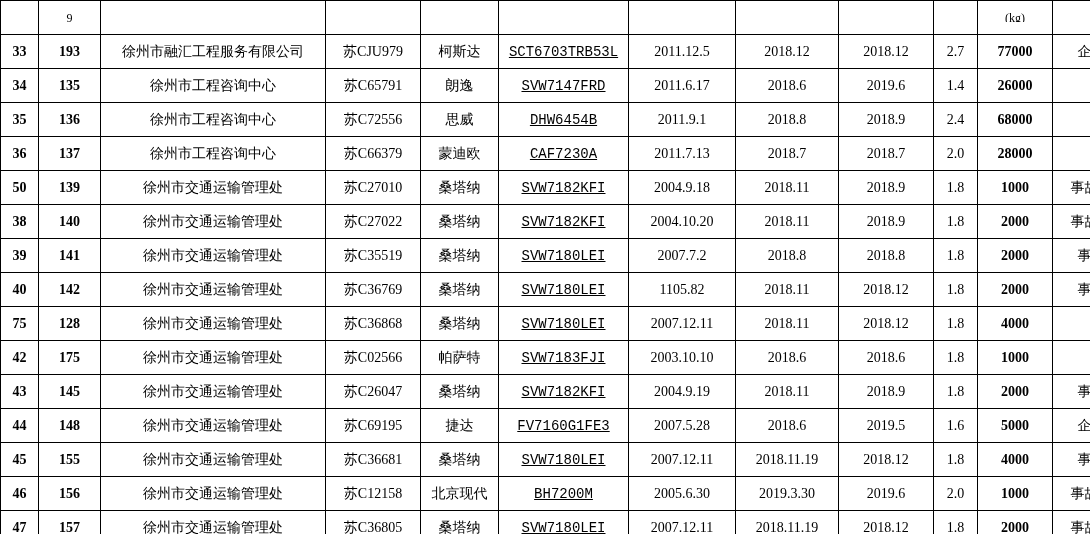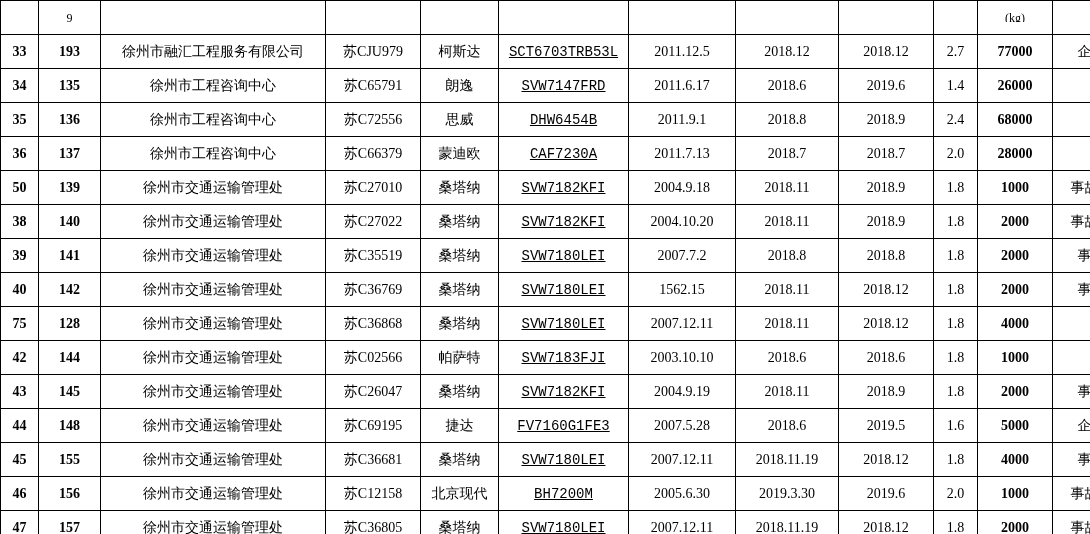--- a/index.html
+++ b/index.html
@@ -205,21 +205,21 @@
         <td class="bold">2000</td>
         <td>事故</td>
       </tr>
       <tr>
         <td class="bold">40</td>
         <td class="bold">142</td>
         <td class="owner">徐州市交通运输管理处</td>
         <td>苏C36769</td>
         <td>桑塔纳</td>
         <td class="mono">SVW7180LEI</td>
-        <td>1562.15</td>
+        <td>1105.82</td>
         <td>2018.11</td>
         <td>2018.12</td>
         <td>1.8</td>
         <td class="bold">2000</td>
         <td>事故</td>
       </tr>
       <tr>
         <td class="bold">75</td>
         <td class="bold">128</td>
         <td class="owner">徐州市交通运输管理处</td>
@@ -228,21 +228,21 @@
         <td class="mono">SVW7180LEI</td>
         <td>2007.12.11</td>
         <td>2018.11</td>
         <td>2018.12</td>
         <td>1.8</td>
         <td class="bold">4000</td>
         <td></td>
       </tr>
       <tr>
         <td class="bold">42</td>
-        <td class="bold">144</td>
+        <td class="bold">175</td>
         <td class="owner">徐州市交通运输管理处</td>
         <td>苏C02566</td>
         <td>帕萨特</td>
         <td class="mono">SVW7183FJI</td>
         <td>2003.10.10</td>
         <td>2018.6</td>
         <td>2018.6</td>
         <td>1.8</td>
         <td class="bold">1000</td>
         <td></td>

